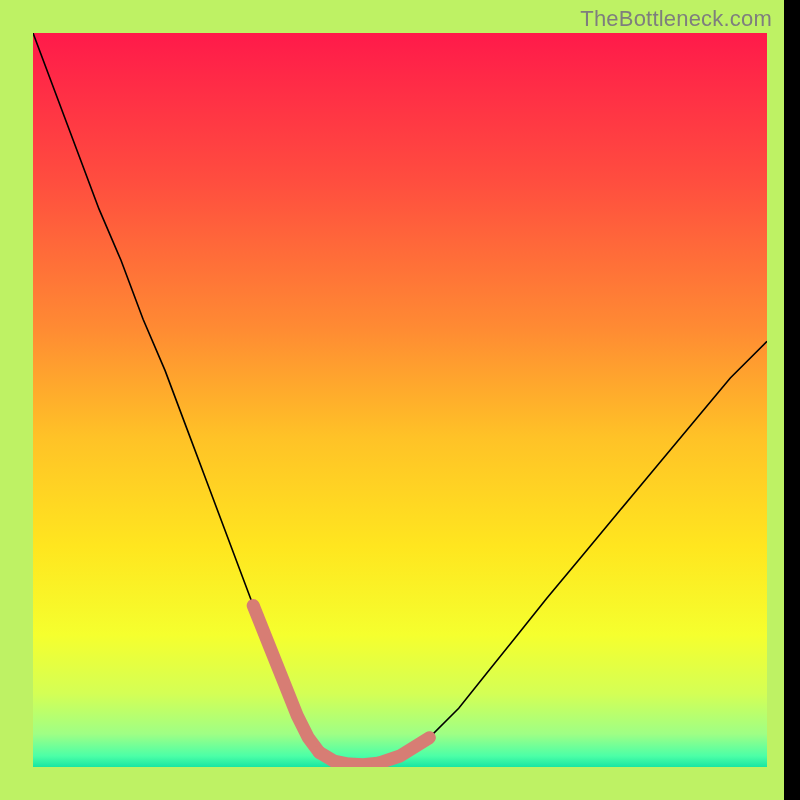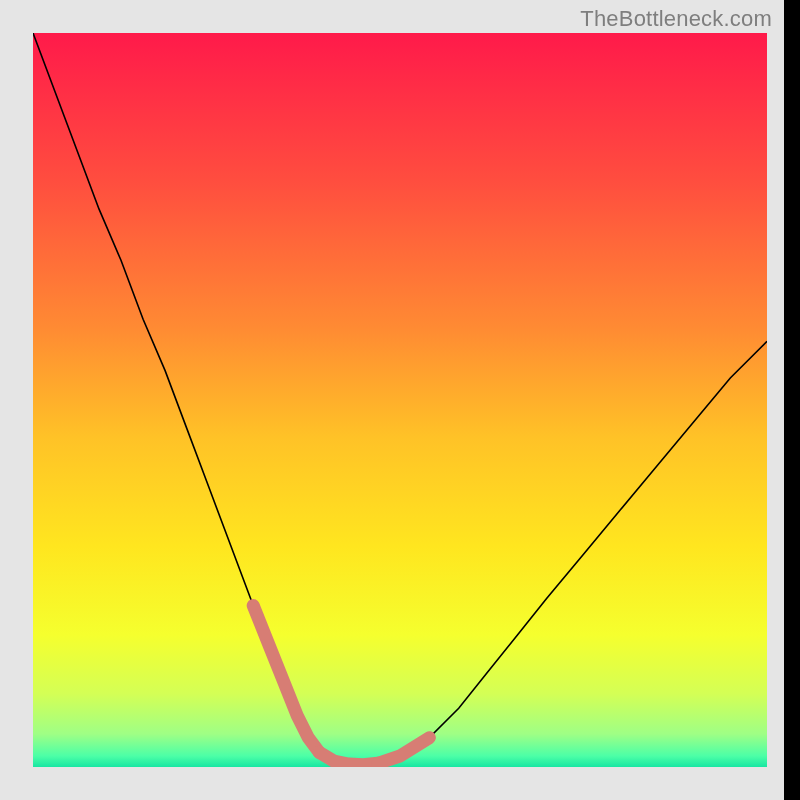--- a/index.html
+++ b/index.html
@@ -10,21 +10,21 @@
     overflow: hidden;
     background: #000;
     font-family: Arial, Helvetica, sans-serif;
   }
   .frame {
     position: absolute;
     left: 0;
     top: 0;
     width: 784px;
     height: 800px;
-    background: #e5e5e5;
+    background: #bef264;
   }
   .plot {
     position: absolute;
     left: 33px;
     top: 33px;
     width: 734px;
     height: 734px;
   }
   .watermark {
     position: absolute;

